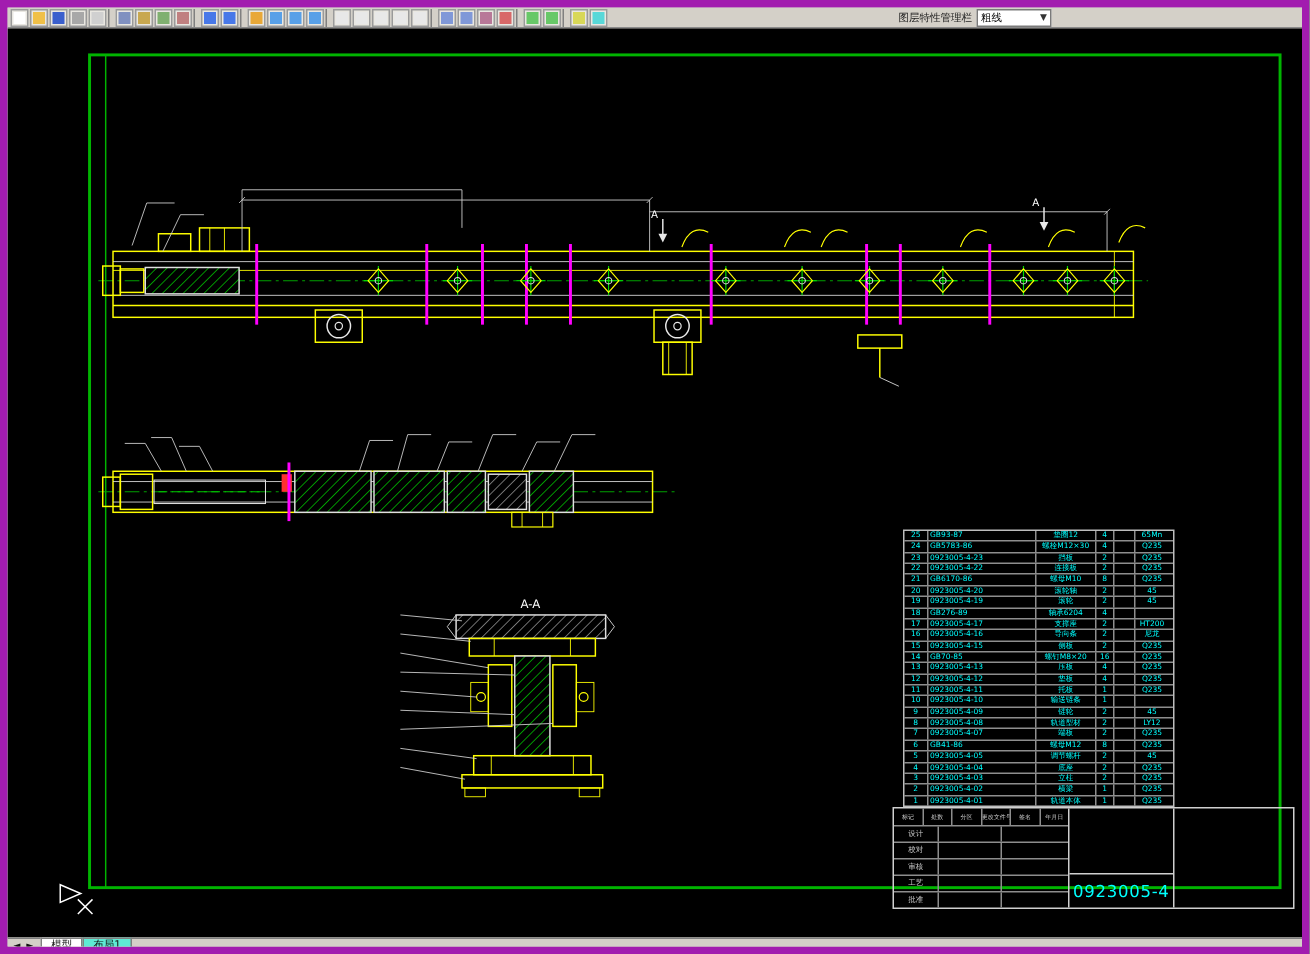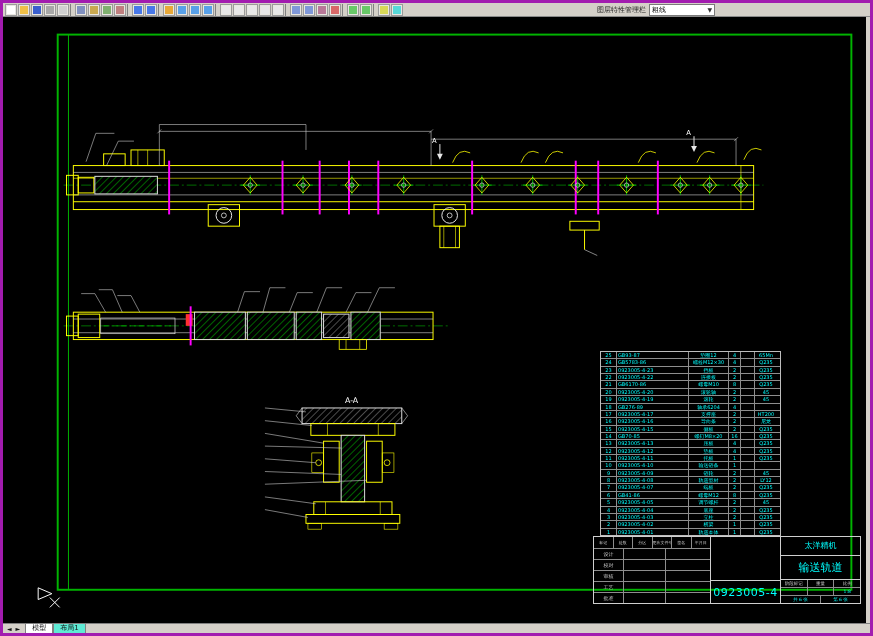--- a/index.html
+++ b/index.html
@@ -1,18 +1,18 @@
 <!DOCTYPE html>
 <html><head>
 <meta charset="utf-8">
 <style>
   *{box-sizing:border-box;margin:0;padding:0}
   html,body{background:#9aa0a8}
   body{font-family:"DejaVu Sans","Liberation Sans",sans-serif}
-  #screen{position:relative;width:873px;height:636px;background:#d4d0c8;overflow:hidden;border:3px solid #a21caf}
+  #screen{position:relative;width:873px;height:636px;background:#d4d0c8;overflow:hidden;border:5px solid #a21caf}
   
   #toolbar{position:absolute;top:0;left:0;width:873px;height:14px;display:flex;align-items:center;gap:1px;padding:0 2px;background:#d4d0c8;border-bottom:1px solid #8a8a8a}
   .icon{width:12px;height:12px;border:1px solid #9a9a9a;background:#e9e7e1;display:flex;align-items:center;justify-content:center;flex:none}
   .icon i{display:block;width:8px;height:8px}
   .sep{width:4px;height:12px;border-left:1px solid #808080;flex:none}
   .spacer{width:190px;height:1px;flex:none}
   .tb-label{font-size:7px;color:#222;white-space:nowrap;flex:none;padding:0 2px}
   .combo{height:12px;min-width:40px;background:#fff;border:1px solid #7a7a7a;font-size:7px;color:#000;display:flex;align-items:center;justify-content:space-between;padding:0 2px;flex:none}
   .combo .arrow{font-size:6px;color:#333}
   
@@ -156,21 +156,21 @@
         <span class="sep"></span>
         <span class="icon">
           <i style="background: rgb(216, 216, 88);"></i>
         </span>
         <span class="icon">
           <i style="background: rgb(88, 216, 216);"></i>
         </span>
       </span>
     <span class="spacer"></span>
     <span class="tb-label">图层特性管理栏</span>
-    <span class="combo" style="width:66px">
+    <span class="combo" style="width:50px">
       <span>粗线</span>
       <span class="arrow">▼</span>
     </span>
   </div>
 
   <div id="canvas">
     <svg width="863" height="606" viewBox="0 14 863 620">
       <defs>
         <pattern id="hg" patternUnits="userSpaceOnUse" width="5" height="5" patternTransform="rotate(45)">
           <rect width="5" height="5" fill="#000"></rect>
@@ -606,40 +606,20 @@
               <span class="a">批准</span>
               <span class="b"></span>
               <span class="c"></span>
             </div>
           </div>
       </div>
       <div class="tb-mid">
         <div class="tb-mid-top"></div>
         <div class="tb-mid-no">0923005-4</div>
       </div>
-      <div class="tb-right">
-        <div class="tb-company">太洋精机</div>
-        <div class="tb-name">输送轨道</div>
-        <div class="tb-grid">
-          <div class="gr">
-            <span>阶段标记</span>
-            <span>重量</span>
-            <span>比例</span>
-          </div>
-          <div class="gr">
-            <span></span>
-            <span></span>
-            <span class="cyan">1:8</span>
-          </div>
-          <div class="gr">
-            <span class="cyan">共 6 张</span>
-            <span class="cyan">第 6 张</span>
-          </div>
-        </div>
-      </div>
     </div>
   </div>
 
   <div id="tabsbar">
     <span class="tab-arrows">◄ ►</span>
     <span id="tabs-holder" style="display:flex">
         <span class="tab">模型</span>
         <span class="tab inactive">布局1</span>
       </span>
   </div>

